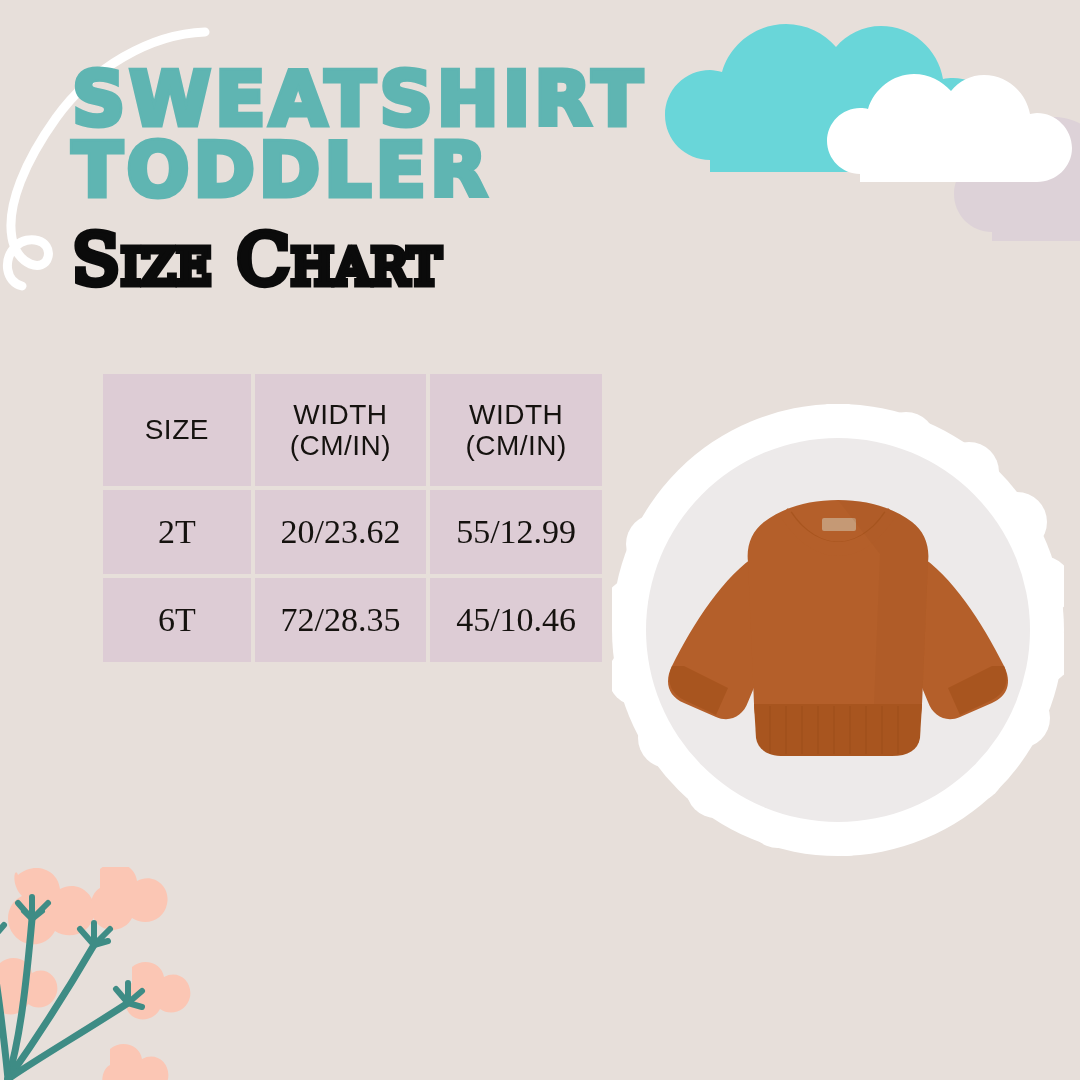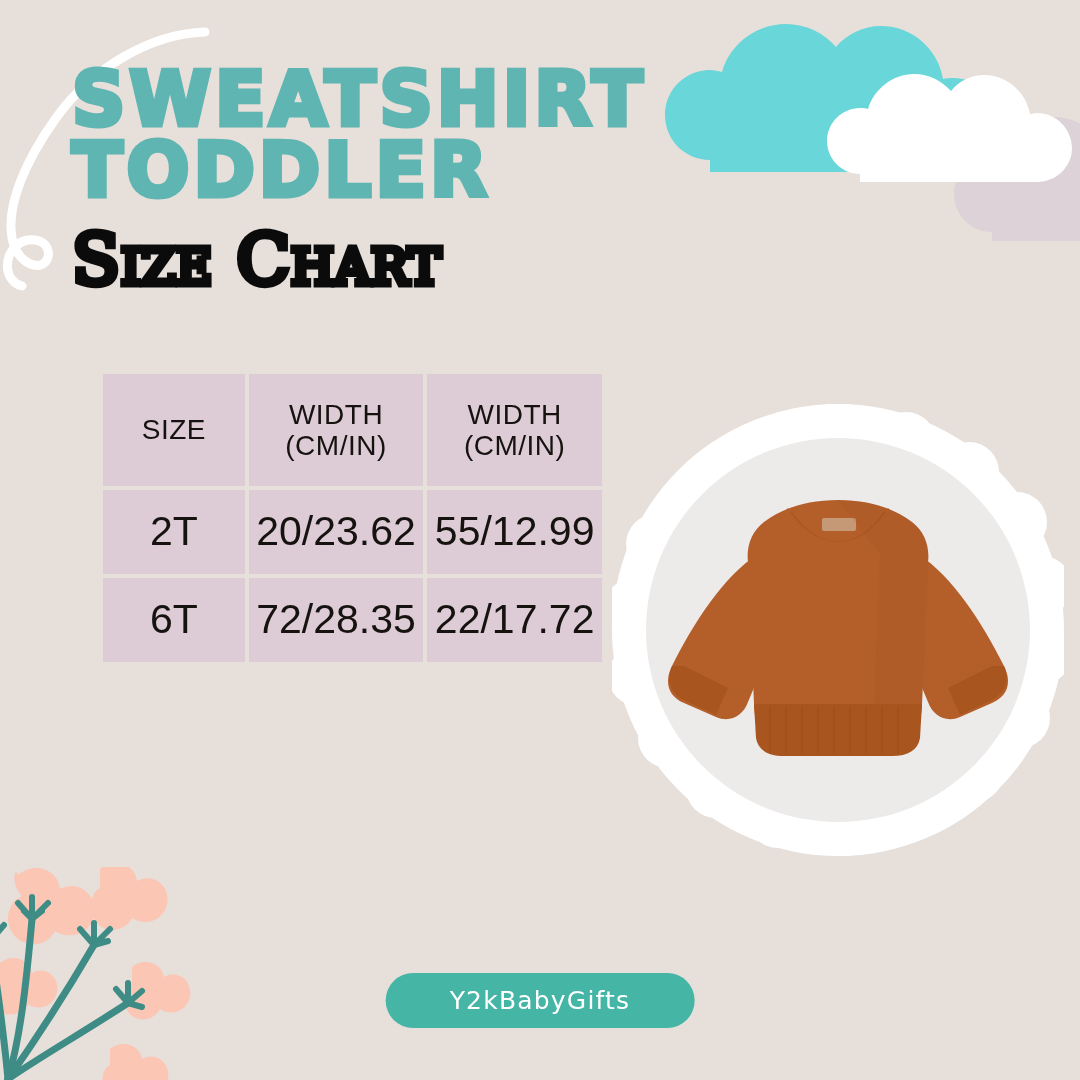--- a/index.html
+++ b/index.html
@@ -74,25 +74,25 @@
     top: 370px;
     width: 507px;
     border-collapse: separate;
     border-spacing: 4px;
     z-index: 5;
   }
 
   .size-table td, .size-table th {
     background: #DDCCD5;
     color: #15120F;
-    font-family: Liberation Sans, sans-serif;
+    font-family: Liberation Serif, serif;
     font-weight: 400;
     text-align: center;
     vertical-align: middle;
-    font-size: 41px;
+    font-size: 34px;
     height: 84px;
     padding: 2px 4px;
     line-height: 1.12;
   }
 
   .size-table thead th {
     height: 112px;
     font-family: "Liberation Sans", sans-serif;
     font-size: 28px;
     letter-spacing: 0.5px;
@@ -205,21 +205,21 @@
     </thead>
     <tbody>
       <tr>
         <td>2T</td>
         <td>20/23.62</td>
         <td>55/12.99</td>
       </tr>
       <tr>
         <td>6T</td>
         <td>72/28.35</td>
-        <td>22/17.72</td>
+        <td>45/10.46</td>
       </tr>
     </tbody>
   </table>
 
   <div class="medallion">
     <svg width="452" height="452" viewBox="0 0 452 452" aria-hidden="true">
       <defs>
         <clipPath id="discClip">
           <circle cx="226" cy="226" r="192"></circle>
         </clipPath>
@@ -278,15 +278,14 @@
         </g>
 
         <path fill="#A8551F" d="M60 262 C54 276 58 290 74 297 L104 311 L116 284 L72 262 Z"></path>
         <path fill="#A8551F" d="M392 262 C398 276 394 290 378 297 L348 311 L336 284 L380 262 Z"></path>
 
         <path fill="#9B4E20" opacity="0.16" d="M226 96 C256 96 282 104 300 118 C312 127 318 142 316 158 L310 300 L262 300 L268 150 Z"></path>
       </g>
     </svg>
   </div>
 
-  <div class="brand-badge">Y2kBabyGifts</div>
 
 </div>
 
 </body></html>

